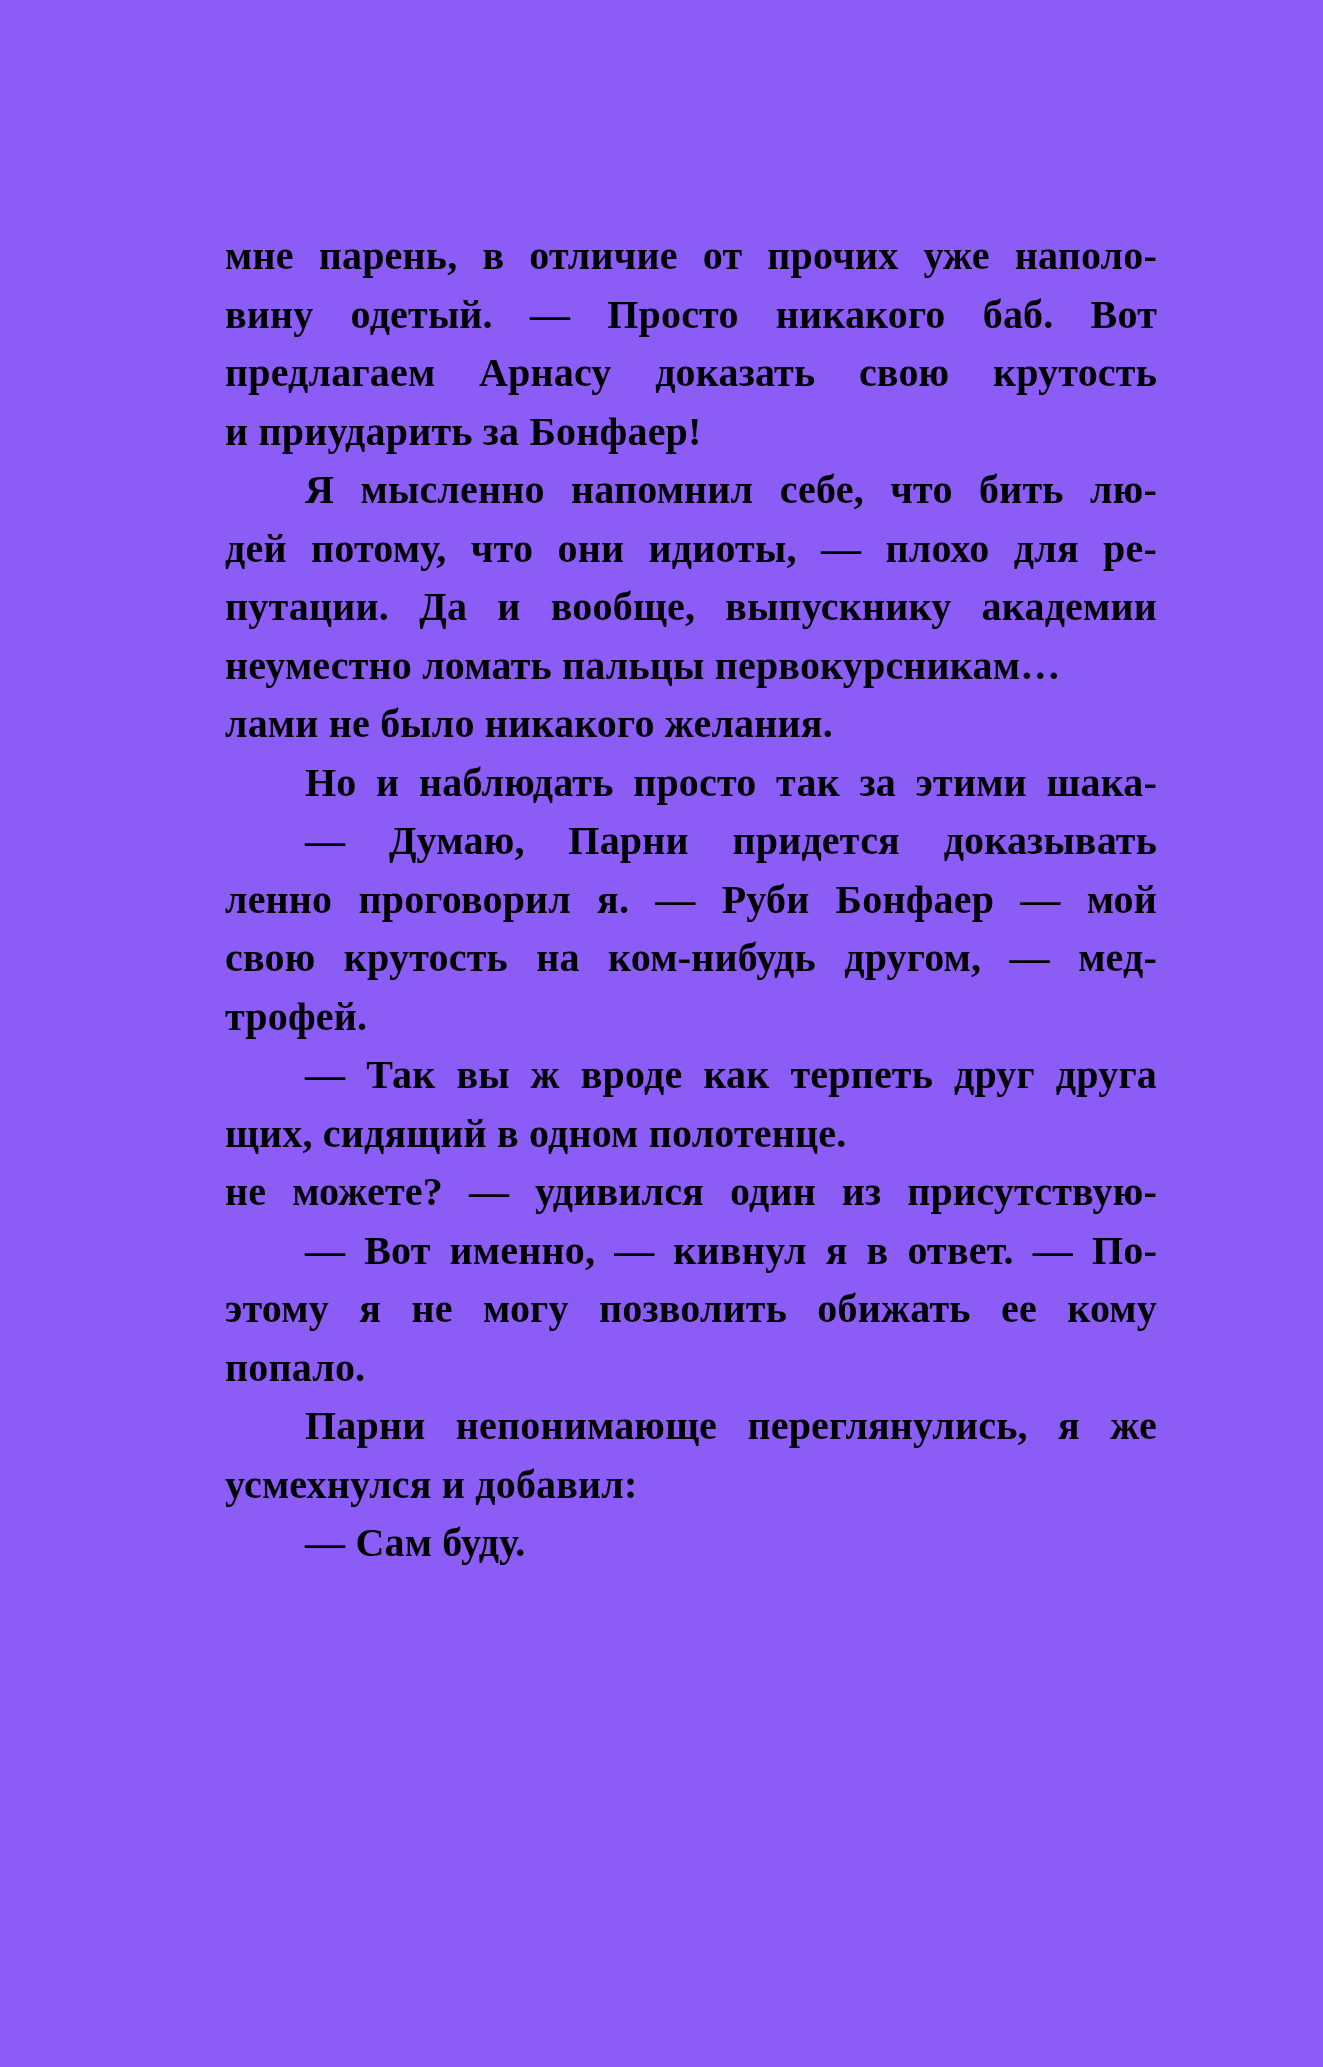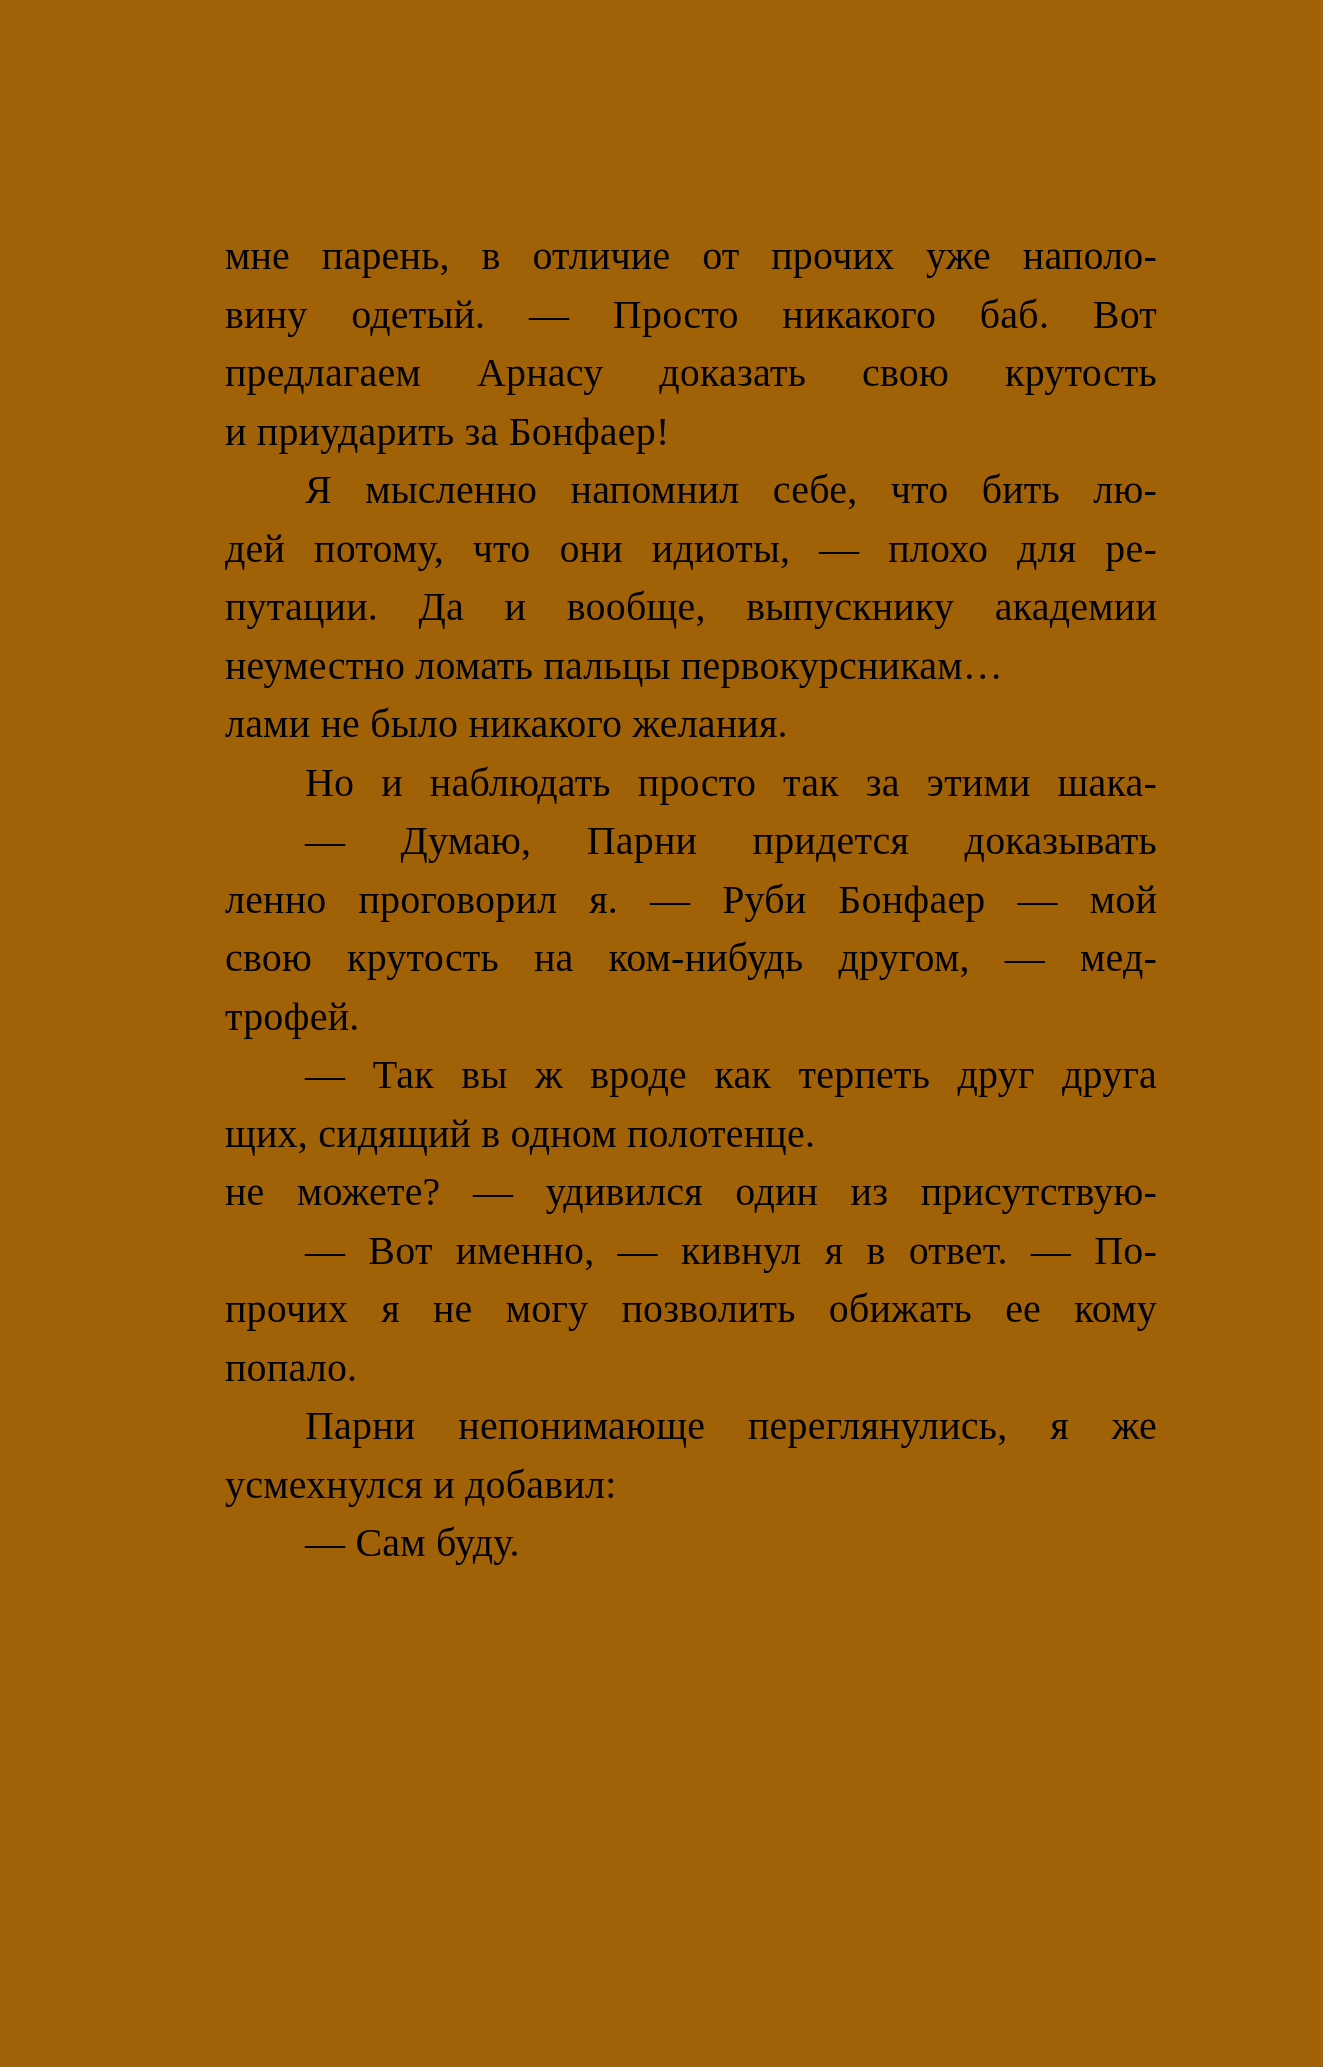--- a/index.html
+++ b/index.html
@@ -4,23 +4,24 @@
 <style>
   html, body {
     margin: 0;
     padding: 0;
     background: #ffffff;
   }
   .page {
     position: relative;
     width: 1323px;
     height: 2067px;
-    background: #a16207;
+    background: #8b5cf6;
     overflow: hidden;
     font-family: "Liberation Serif", "DejaVu Serif", serif;
+    font-weight: bold;
   }
   .text-block {
     position: absolute;
     left: 225px;
     top: 227px;
     width: 932px;
     font-size: 40px;
     line-height: 58.5px;
     color: #000000;
     letter-spacing: 0.2px;
@@ -55,19 +56,19 @@
       <div class="line last">лами не было никакого желания.</div>
       <div class="line indent">Но и наблюдать просто так за этими шака-</div>
       <div class="line indent">— Думаю, Парни придется доказывать</div>
       <div class="line">ленно проговорил я. — Руби Бонфаер — мой</div>
       <div class="line">свою крутость на ком-нибудь другом, — мед-</div>
       <div class="line last">трофей.</div>
       <div class="line indent">— Так вы ж вроде как терпеть друг друга</div>
       <div class="line last">щих, сидящий в одном полотенце.</div>
       <div class="line">не можете? — удивился один из присутствую-</div>
       <div class="line indent">— Вот именно, — кивнул я в ответ. — По-</div>
-      <div class="line">прочих я не могу позволить обижать ее кому</div>
+      <div class="line">этому я не могу позволить обижать ее кому</div>
       <div class="line last">попало.</div>
       <div class="line indent">Парни непонимающе переглянулись, я же</div>
       <div class="line last">усмехнулся и добавил:</div>
       <div class="line indent last">— Сам буду.</div>
     </main>
 </div>
 
 </body></html>

